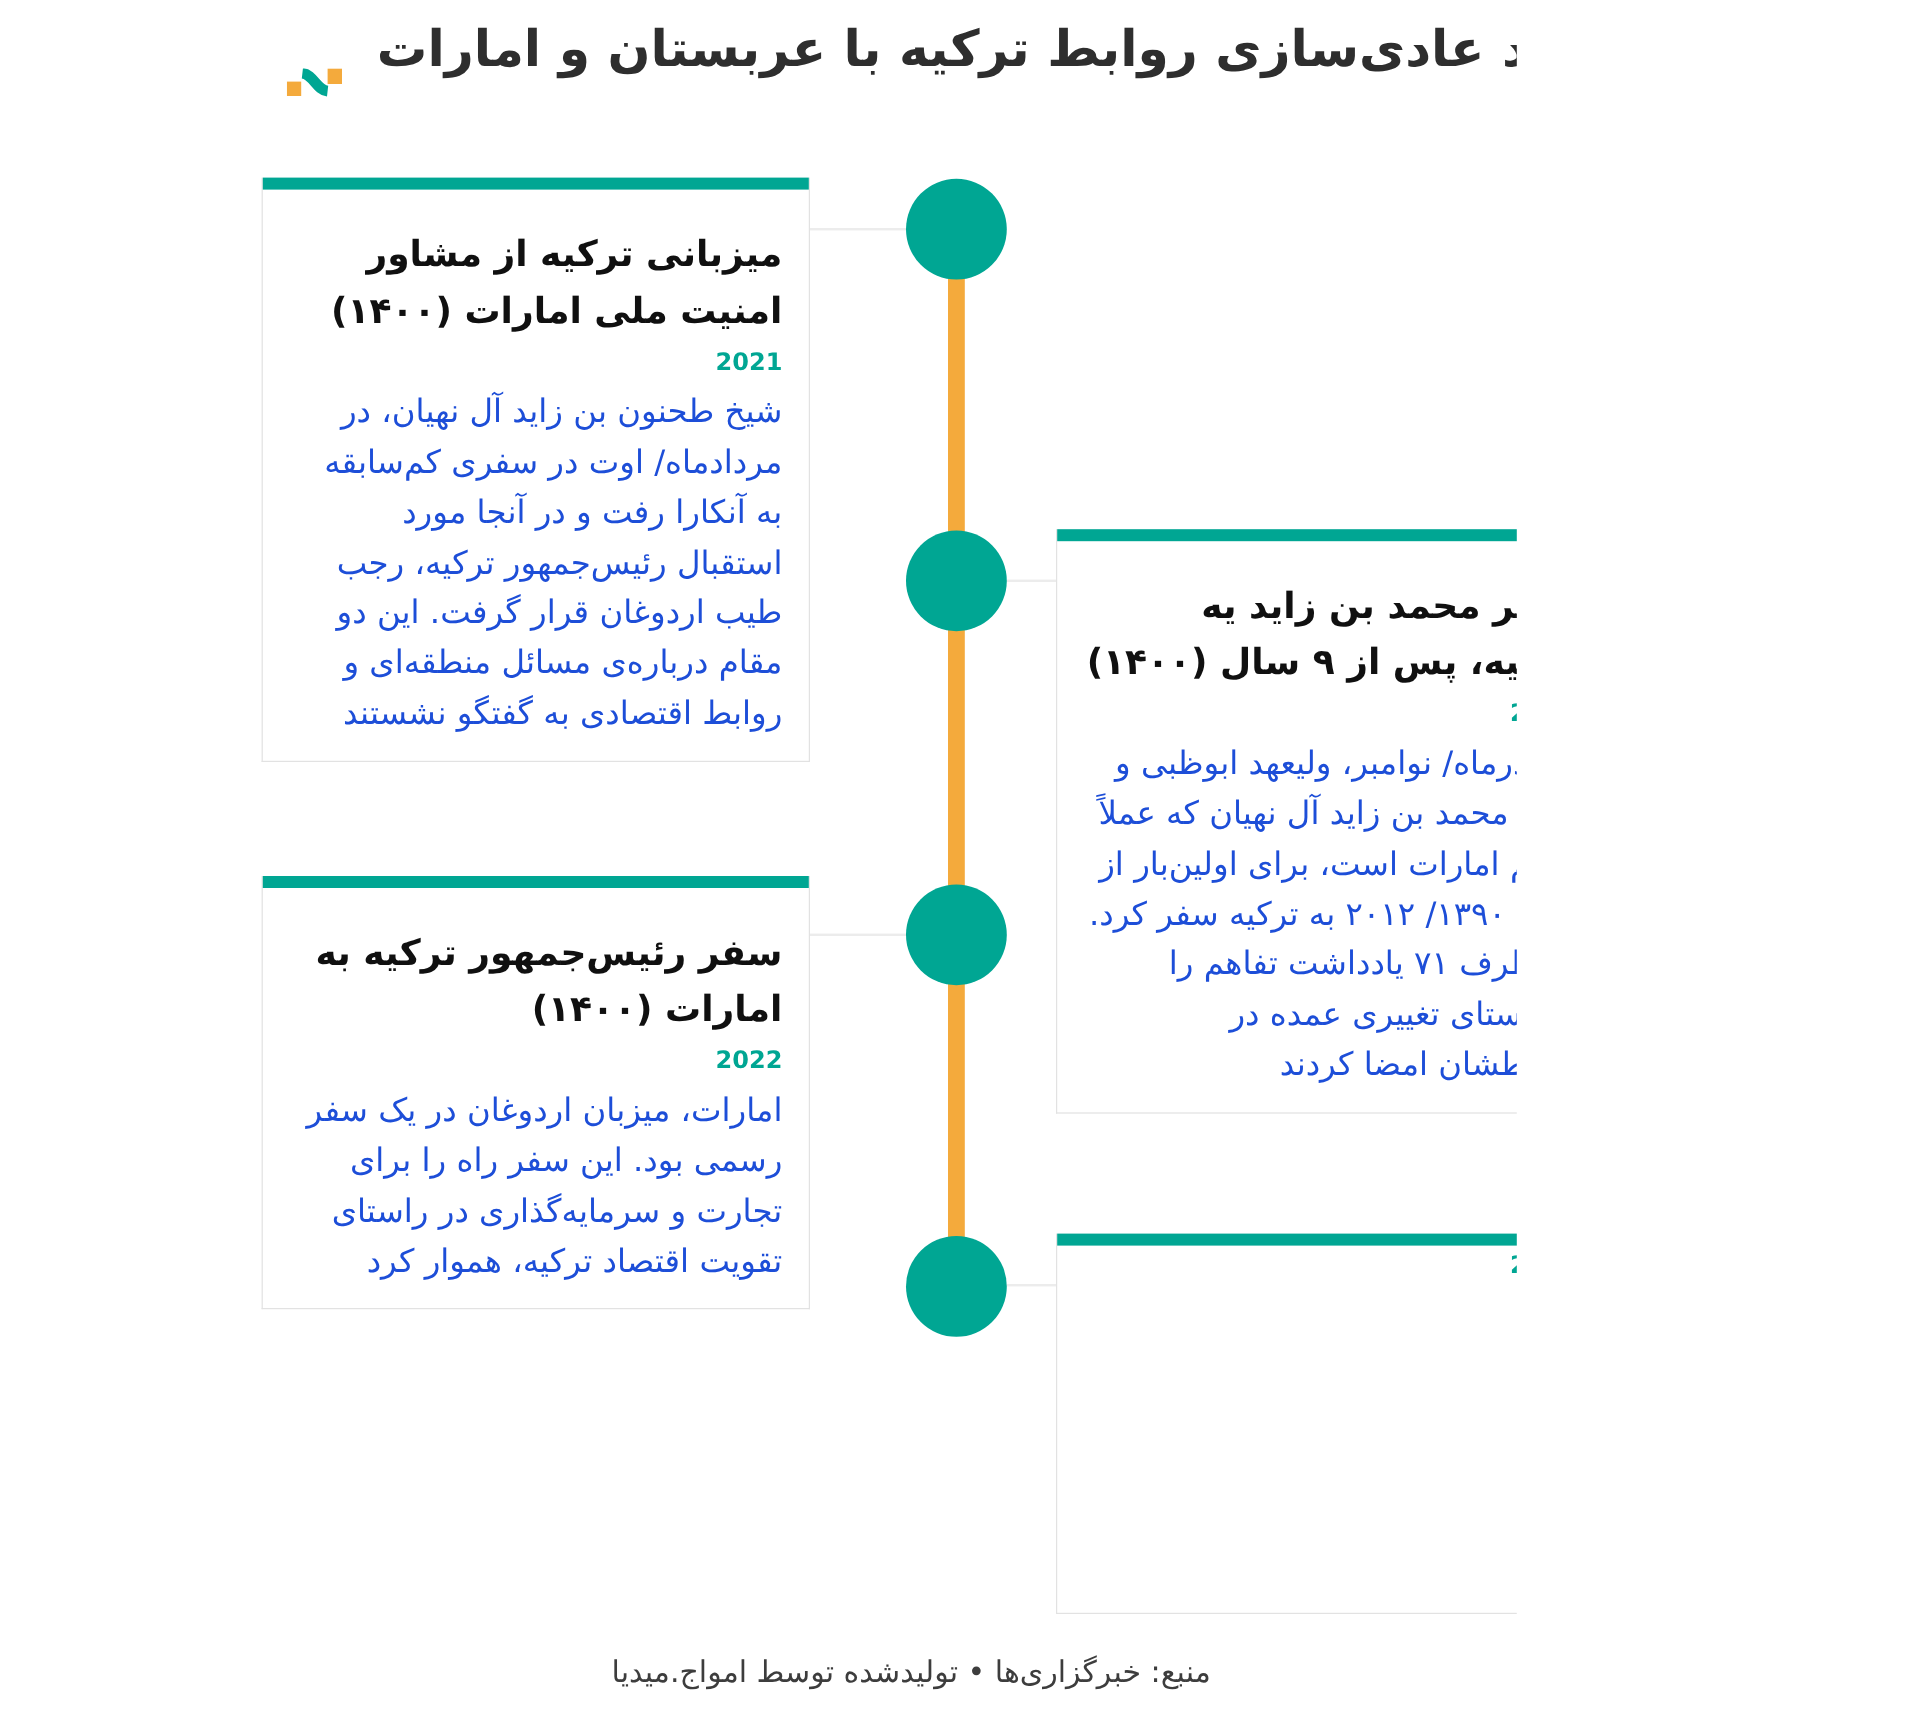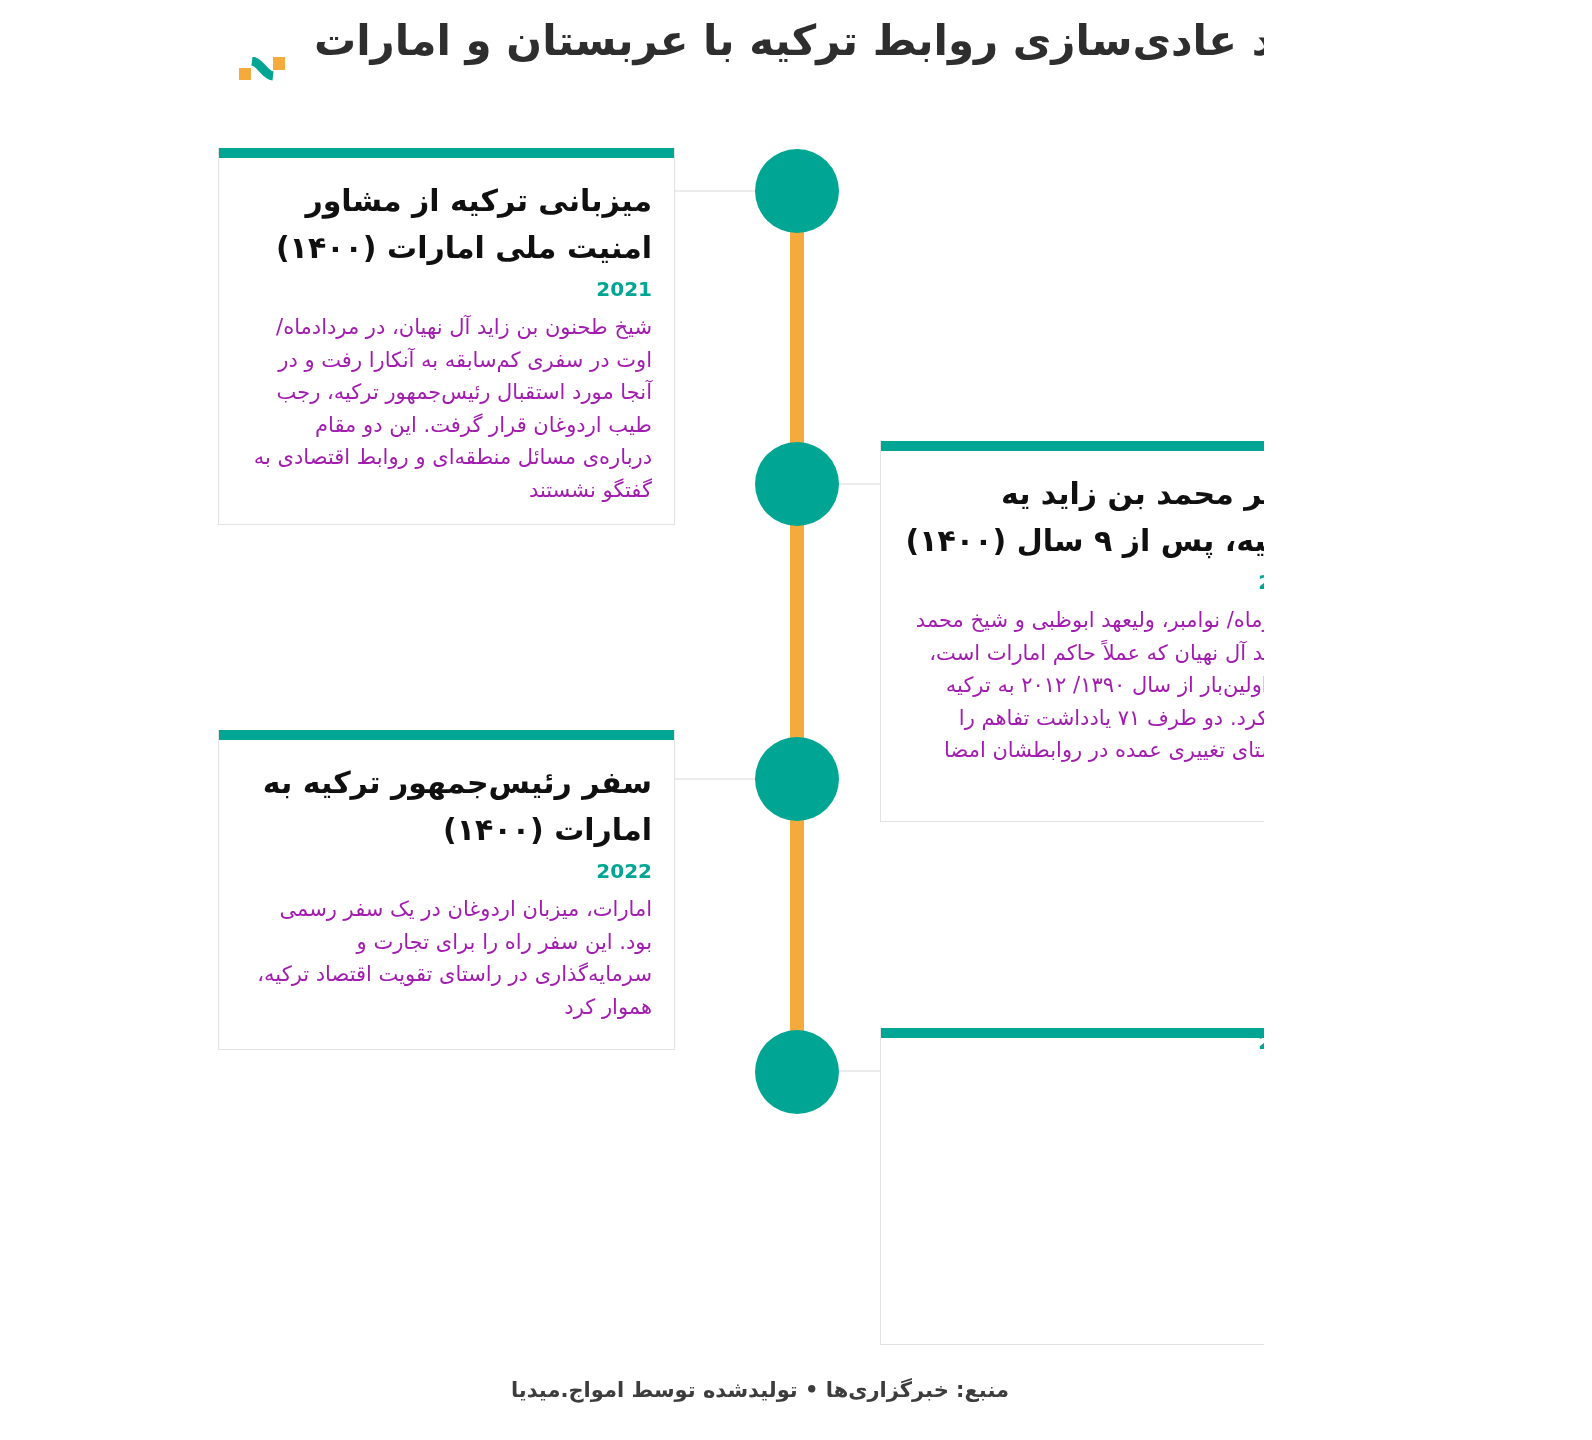--- a/index.html
+++ b/index.html
@@ -30,47 +30,46 @@
   .tl-conn{position:absolute;height:2px;background:#ececec;}
   .conn-1{left:675px;top:190px;width:80px;}
   .conn-2{left:839px;top:483px;width:41px;}
   .conn-3{left:675px;top:778px;width:80px;}
   .conn-4{left:839px;top:1070px;width:41px;}
   
   .card{
     position:absolute;width:457px;box-sizing:border-box;
     background:#ffffff;border:1px solid #e2e2e2;border-top:none;
     direction:rtl;text-align:right;
-    padding:0 22px 18px 22px;
+    padding:12px 22px 18px 22px;
   }
   .card-bar{
     position:absolute;top:0;left:0;right:0;height:10px;
     background:var(--teal);
   }
   .card-1{left:218px;top:148px;min-height:372px;}
   .card-2{left:880px;top:441px;min-height:381px;}
   .card-3{left:218px;top:730px;min-height:320px;}
   .card-4{left:880px;top:1028px;min-height:317px;}
   .card-title{
     margin:30px 0 6px 0;
     font-size:30px;font-weight:bold;color:#101010;line-height:1.55;
   }
   .card-year{
     font-size:20px;font-weight:bold;color:var(--teal);
     margin:2px 0 10px 0;line-height:1.2;
   }
   .card-body{
-    margin:0;font-size:21px;color:#a21caf;line-height:1.55;
+    margin:0;font-size:27px;color:#1d4ed8;line-height:1.55;
   }
   
   .footer-text{
     position:absolute;right:255px;top:1376px;
-    direction:rtl;font-size:21px;color:#3d3d3d;line-height:1.4;
+    direction:rtl;font-size:25px;color:#3d3d3d;line-height:1.4;
     white-space:nowrap;
-    font-weight:bold;
   }
   .footer-logo{
     position:absolute;left:1341px;top:1377px;width:28px;height:16px;
     display:block;cursor:pointer;
   }
   .footer-underline{
     position:absolute;left:1325px;top:1414px;width:52px;height:3px;
     background:#8e8e8e;
   }
 </style>

